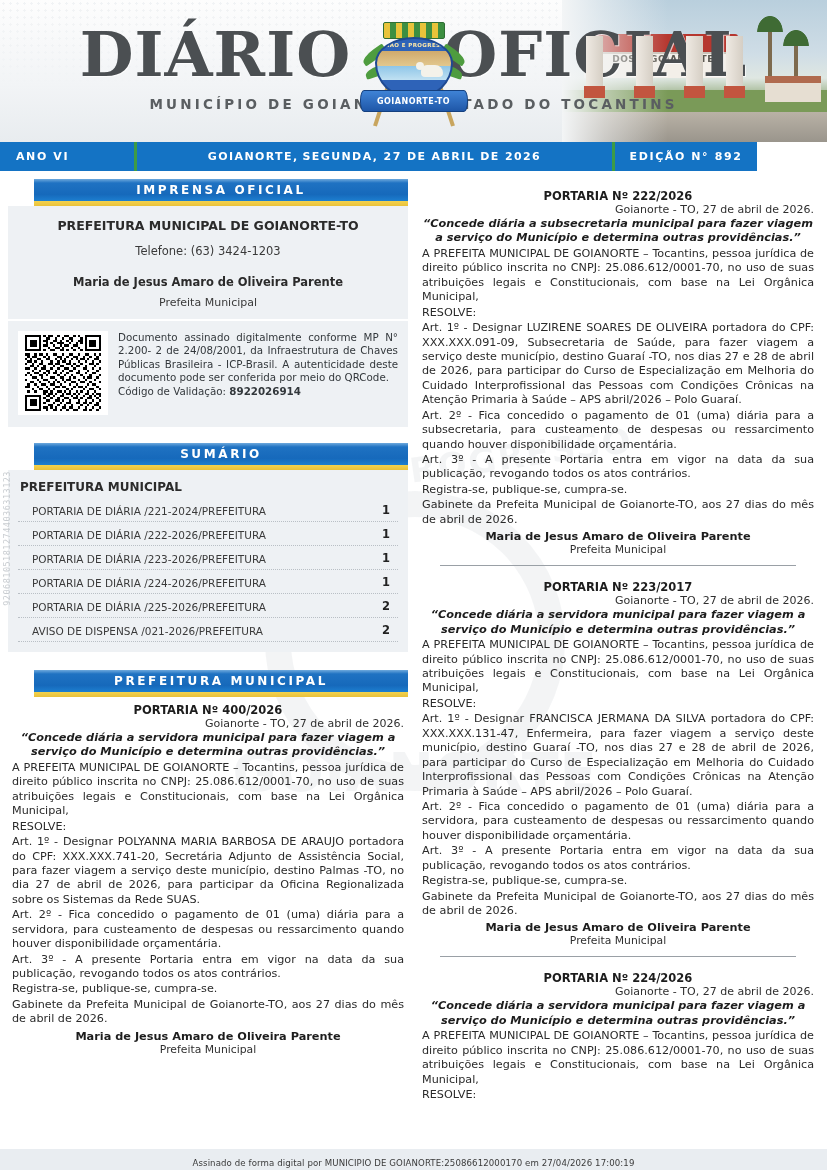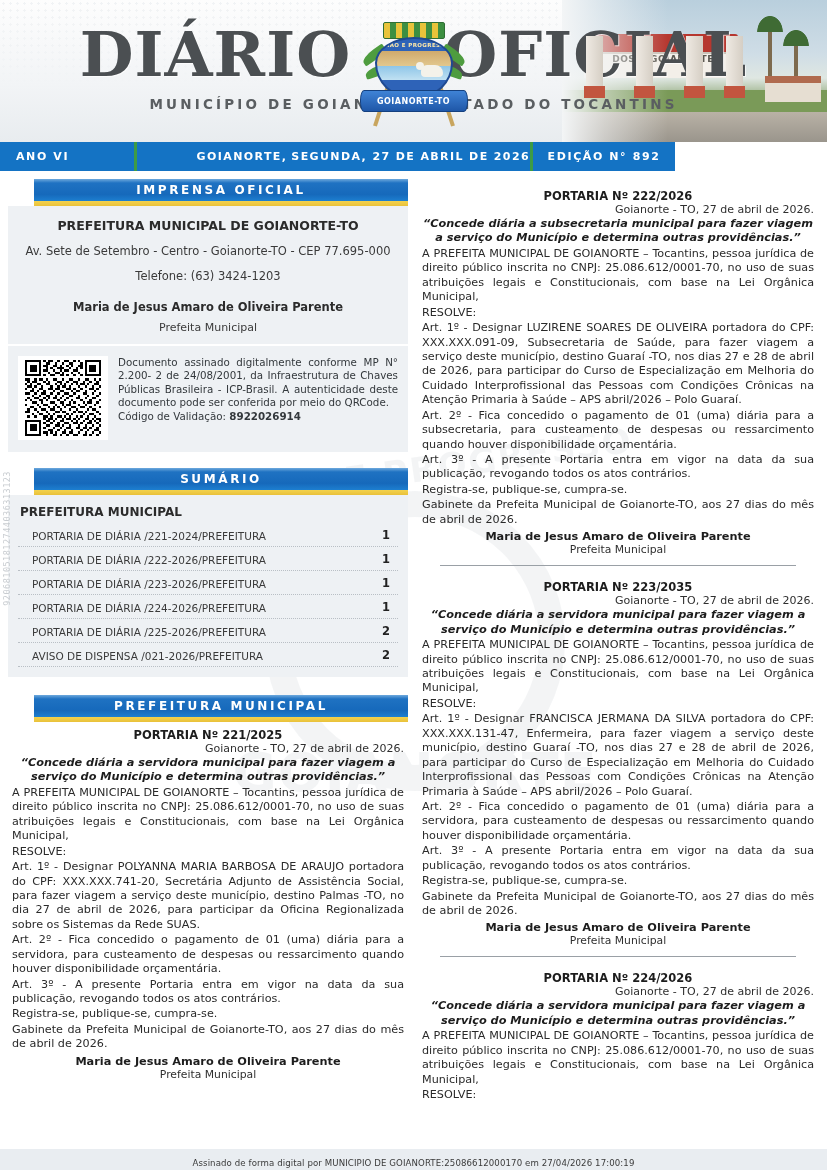--- a/index.html
+++ b/index.html
@@ -170,32 +170,32 @@
   .crest .leaf {
     position:absolute; width:26px; height:10px; background:#4e9c3f; border-radius:60% 10% 60% 10%;
   }
   .crest .leaf.l1 { left:6px; top:28px; transform:rotate(-35deg); }
   .crest .leaf.l2 { left:10px; top:44px; transform:rotate(-18deg); }
   .crest .leaf.r1 { right:6px; top:28px; transform:rotate(35deg) scaleX(-1); }
   .crest .leaf.r2 { right:10px; top:44px; transform:rotate(18deg) scaleX(-1); }
 
   
   .datebar {
-    display:flex; height:29px; width:675px;
+    display:flex; height:29px; width:757px;
     background:#3d9b45;
     align-items:stretch;
   }
   .datebar .cell {
     background:#1473c4;
     color:#ffffff;
     display:flex; align-items:center;
     font-size:11px; letter-spacing:1.6px; font-weight:600;
   }
   .datebar .ano { width:134px; padding-left:16px; }
-  .datebar .mid { flex:1; justify-content:flex-end; margin:0 3px; letter-spacing:1.4px; }
+  .datebar .mid { flex:1; justify-content:center; margin:0 3px; letter-spacing:1.4px; }
   .datebar .mid b { font-weight:bold; margin-left:4px; }
   .datebar .ed { width:142px; justify-content:center; font-weight:bold; }
 
   
   .sheet {
     position:relative;
     width:827px;
     height:978px;
     background:#ffffff;
     padding:8px 8px 0 8px;
@@ -375,21 +375,20 @@
 
   <div class="col">
 
     <div class="sechead">
       <div class="bar">IMPRENSA OFICIAL</div>
       <div class="gold"></div>
     </div>
 
     <div class="box">
       <div class="l1">PREFEITURA MUNICIPAL DE GOIANORTE-TO</div>
-      <div class="l2">Av. Sete de Setembro - Centro - Goianorte-TO - CEP 77.695-000</div>
       <div class="l3">Telefone: (63) 3424-1203</div>
       <div class="l4">Maria de Jesus Amaro de Oliveira Parente</div>
       <div class="l5">Prefeita Municipal</div>
     </div>
 
     <div class="signbox">
       <div class="qr">
         <svg width="82" height="76" viewBox="0 0 33 33" shape-rendering="crispEdges">
           <rect width="33" height="33" fill="#fff"></rect>
           <g fill="#000">
@@ -724,21 +723,21 @@
     </div>
 
     <div style="height:18px"></div>
 
     <div class="sechead">
       <div class="bar">PREFEITURA MUNICIPAL</div>
       <div class="gold"></div>
     </div>
 
     <div class="article">
-      <div class="a-title">PORTARIA Nº 221/2025</div>
+      <div class="a-title">PORTARIA Nº 400/2026</div>
       <div class="a-place">Goianorte - TO, 27 de abril de 2026.</div>
       <div class="a-emph">“Concede diária a servidora municipal para fazer viagem a serviço do Município e determina outras providências.”</div>
       <div class="a-body">A PREFEITA MUNICIPAL DE GOIANORTE – Tocantins, pessoa jurídica de direito público inscrita no CNPJ: 25.086.612/0001-70, no uso de suas atribuições legais e Constitucionais, com base na Lei Orgânica Municipal,</div>
       <div class="a-body r">RESOLVE:</div>
       <div class="a-body">Art. 1º - Designar POLYANNA MARIA BARBOSA DE ARAUJO portadora do CPF: XXX.XXX.741-20, Secretária Adjunto de Assistência Social, para fazer viagem a serviço deste município, destino Palmas -TO, no dia 27 de abril de 2026, para participar da Oficina Regionalizada sobre os Sistemas da Rede SUAS.</div>
       <div class="a-body">Art. 2º - Fica concedido o pagamento de 01 (uma) diária para a servidora, para custeamento de despesas ou ressarcimento quando houver disponibilidade orçamentária.</div>
       <div class="a-body">Art. 3º - A presente Portaria entra em vigor na data da sua publicação, revogando todos os atos contrários.</div>
       <div class="a-body">Registra-se, publique-se, cumpra-se.</div>
       <div class="a-body">Gabinete da Prefeita Municipal de Goianorte-TO, aos 27 dias do mês de abril de 2026.</div>
       <div class="a-sign">Maria de Jesus Amaro de Oliveira Parente</div>
@@ -759,21 +758,21 @@
       <div class="a-body">Art. 3º - A presente Portaria entra em vigor na data da sua publicação, revogando todos os atos contrários.</div>
       <div class="a-body">Registra-se, publique-se, cumpra-se.</div>
       <div class="a-body">Gabinete da Prefeita Municipal de Goianorte-TO, aos 27 dias do mês de abril de 2026.</div>
       <div class="a-sign">Maria de Jesus Amaro de Oliveira Parente</div>
       <div class="a-role">Prefeita Municipal</div>
     </div>
 
     <div class="a-rule"></div>
 
     <div class="article">
-      <div class="a-title">PORTARIA Nº 223/2035</div>
+      <div class="a-title">PORTARIA Nº 223/2017</div>
       <div class="a-place">Goianorte - TO, 27 de abril de 2026.</div>
       <div class="a-emph">“Concede diária a servidora municipal para fazer viagem a serviço do Município e determina outras providências.”</div>
       <div class="a-body">A PREFEITA MUNICIPAL DE GOIANORTE – Tocantins, pessoa jurídica de direito público inscrita no CNPJ: 25.086.612/0001-70, no uso de suas atribuições legais e Constitucionais, com base na Lei Orgânica Municipal,</div>
       <div class="a-body r">RESOLVE:</div>
       <div class="a-body">Art. 1º - Designar FRANCISCA JERMANA DA SILVA portadora do CPF: XXX.XXX.131-47, Enfermeira, para fazer viagem a serviço deste município, destino Guaraí -TO, nos dias 27 e 28 de abril de 2026, para participar do Curso de Especialização em Melhoria do Cuidado Interprofissional das Pessoas com Condições Crônicas na Atenção Primaria à Saúde – APS abril/2026 – Polo Guaraí.</div>
       <div class="a-body">Art. 2º - Fica concedido o pagamento de 01 (uma) diária para a servidora, para custeamento de despesas ou ressarcimento quando houver disponibilidade orçamentária.</div>
       <div class="a-body">Art. 3º - A presente Portaria entra em vigor na data da sua publicação, revogando todos os atos contrários.</div>
       <div class="a-body">Registra-se, publique-se, cumpra-se.</div>
       <div class="a-body">Gabinete da Prefeita Municipal de Goianorte-TO, aos 27 dias do mês de abril de 2026.</div>
       <div class="a-sign">Maria de Jesus Amaro de Oliveira Parente</div>

